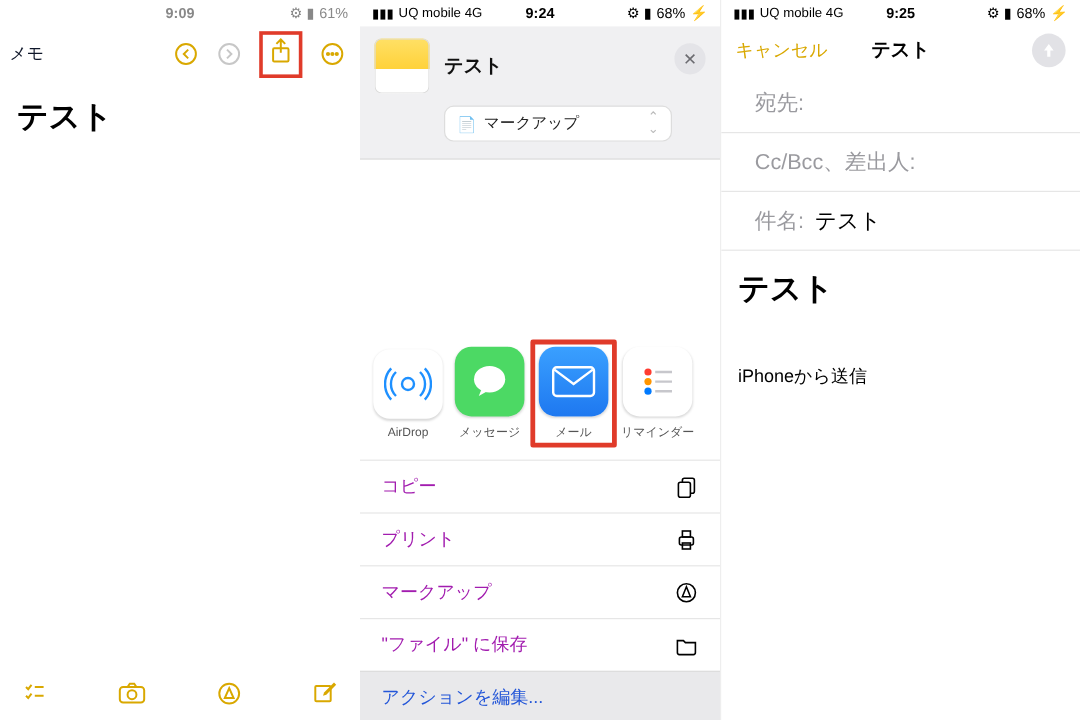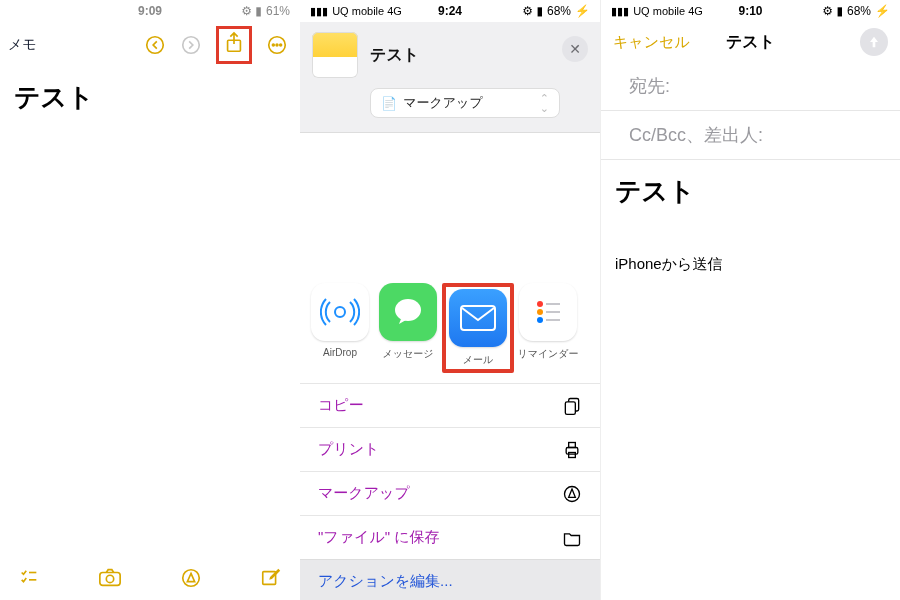--- a/index.html
+++ b/index.html
@@ -26,21 +26,21 @@
   .p1-bottom { position:absolute; bottom:0; left:0; right:0; height:44px; display:flex; align-items:center; justify-content:space-between; padding:0 18px; }
   
   .p2-header { background:#f0f0f2; padding:10px 12px 14px 12px; border-bottom:1px solid #ddd; position:relative;}
   .p2-row1 { display:flex; align-items:center; gap:12px; }
   .thumb { width:46px; height:46px; border-radius:6px; background:linear-gradient(#ffe066,#ffd23a 55%,#fff 55%,#fff); box-shadow:0 0 0 1px #ddd inset; }
   .p2-title { font-size:16px; font-weight:600; color:#111;}
   .closex { position:absolute; right:12px; top:14px; width:26px; height:26px; border-radius:13px; background:#e4e4e8; color:#6b6b70; display:flex; align-items:center; justify-content:center; font-size:14px;}
   .copydd { margin-top:10px; margin-left:58px; margin-right:28px; height:30px; background:#fff; border:1px solid #ddd; border-radius:8px; display:flex; align-items:center; padding:0 10px; font-size:13px; color:#222; }
   .copydd .chev { margin-left:auto; color:#bbb; font-size:11px; line-height:10px;}
   .p2-gap { height:150px; background:#fff;}
-  .approw { display:flex; padding:0 2px 10px 6px; background:#fff;}
+  .approw { display:flex; padding:0 2px 10px 6px; background:#fff;align-items:center;}
   .appitem { width:68px; text-align:center; }
   .appicon { width:58px; height:58px; border-radius:14px; margin:0 auto; display:flex; align-items:center; justify-content:center; box-shadow:0 1px 2px rgba(0,0,0,0.15);}
   .applabel { font-size:10px; color:#555; margin-top:6px; }
   .ai-airdrop { background:#fff; }
   .ai-message { background:#4cd964; }
   .ai-mail { background:linear-gradient(#3aa0ff,#1e78f0); }
   .ai-reminders { background:#fff; }
   .app-redbox { border:4px solid #e03b2a; padding:2px; border-radius:2px;}
   .actionlist { background:#fff; }
   .actionrow { display:flex; align-items:center; height:44px; padding:0 18px; border-top:1px solid #e6e6e6; font-size:15px; color:#a21caf;}
@@ -241,37 +241,41 @@
       </div>
     </div>
     <div class="editrow">
       <span>アクションを編集...</span>
     </div>
   </div>
 
   <div class="pane p3">
     <div class="status" style="color:#000;">
       <span class="left" style="font-size:11px;">▮▮▮ <span>UQ mobile  4G</span></span>
-      <span class="mid">9:10</span>
+      <span class="mid">9:25</span>
       <span class="right">⚙ ▮ <span>68%</span> ⚡</span>
     </div>
     <div class="p3-nav" style="position:relative;">
       <span class="cancel">キャンセル</span>
       <span class="title">テスト</span>
       <span class="send">
         <svg width="16" height="16" viewBox="0 0 24 24" fill="#fff">
             <path d="M12 4l6 8h-4v8h-4v-8H6z"></path>
           </svg>
       </span>
     </div>
     <div class="field">
       <span>宛先:</span>
     </div>
     <div class="field">
       <span>Cc/Bcc、差出人:</span>
     </div>
+    <div class="field">
+      <span>件名:</span>
+      <span class="val">テスト</span>
+    </div>
     <div class="bodyarea">
       <div class="h">テスト</div>
       <div class="sig">iPhoneから送信</div>
     </div>
   </div>
 
 </div>
 
 </body></html>

